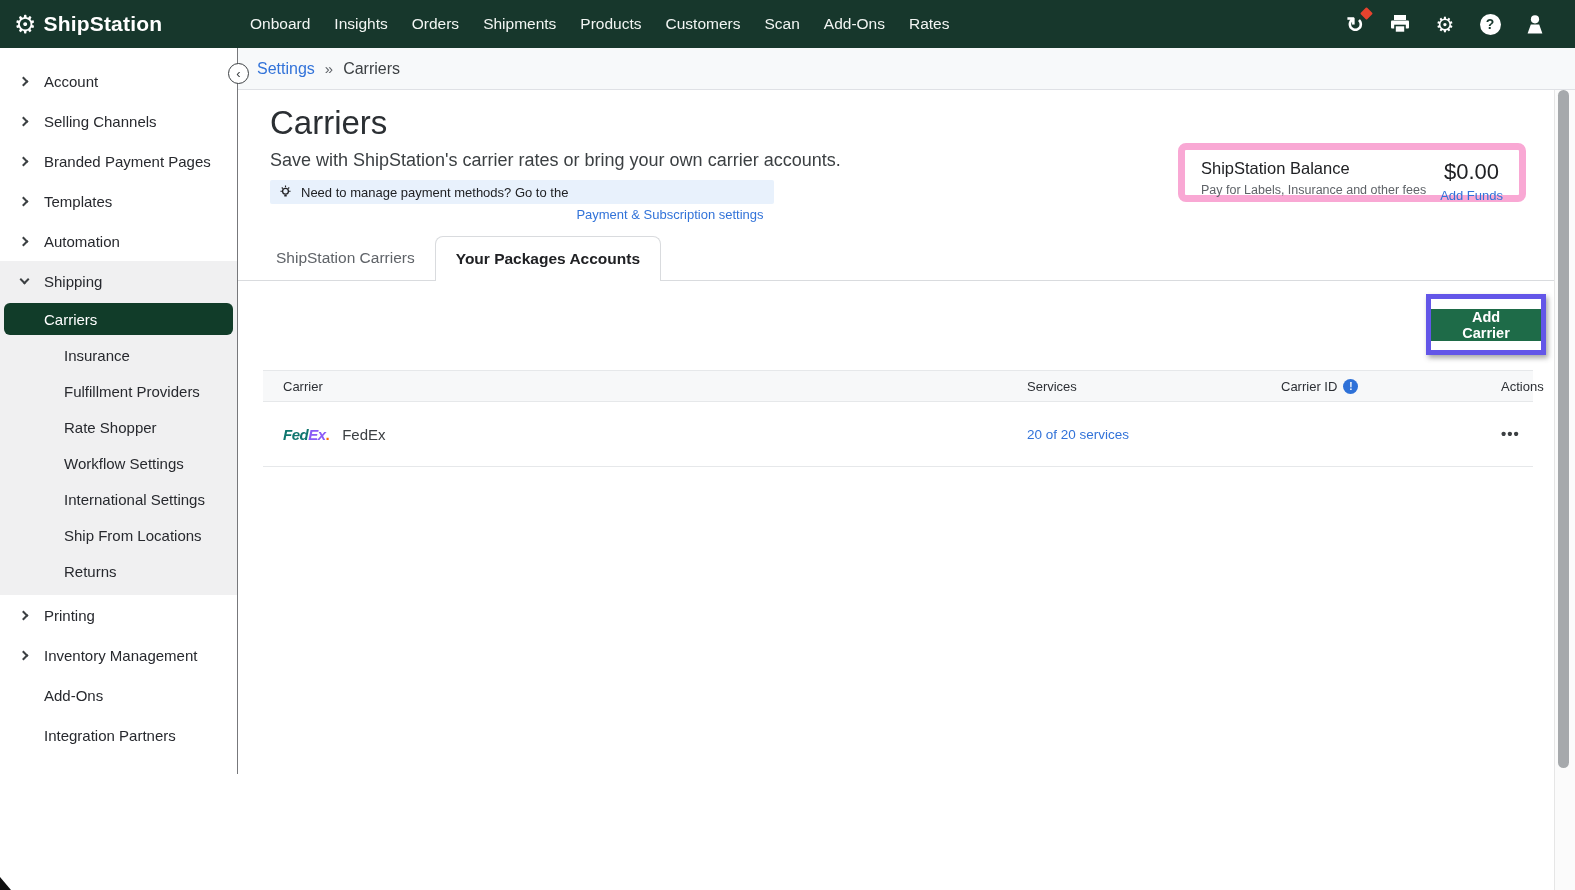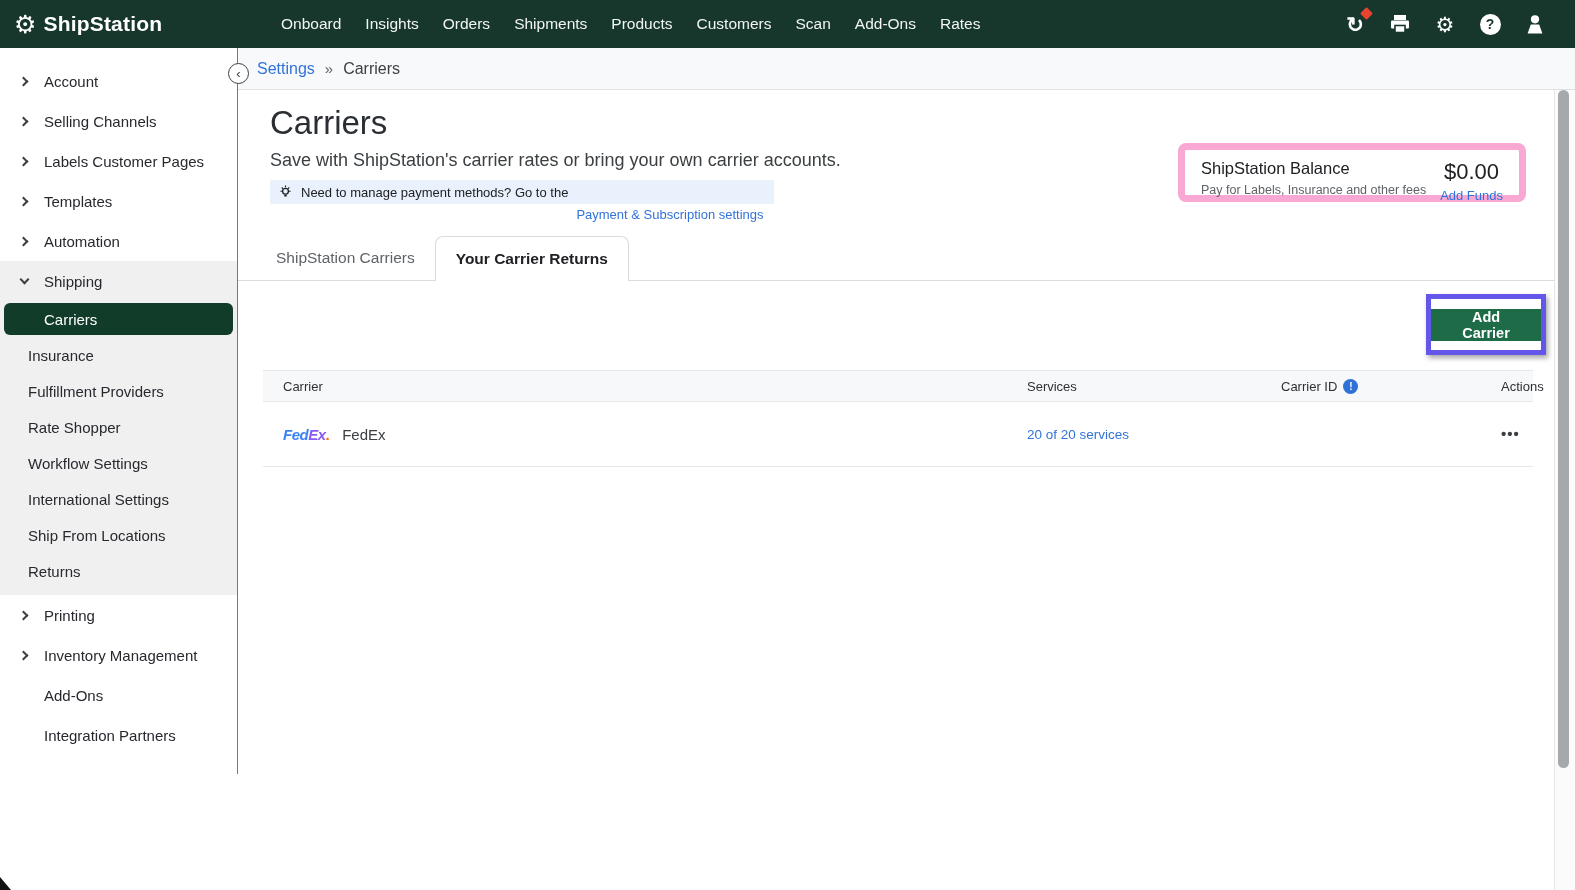--- a/index.html
+++ b/index.html
@@ -4,37 +4,37 @@
 <style>
   * { margin:0; padding:0; box-sizing:border-box; }
   html,body { width:1575px; height:890px; font-family:"Liberation Sans", sans-serif; background:#fff; overflow:hidden; }
   .screen { position:relative; width:1575px; height:890px; background:#fff; }
 
   
   .topbar { position:absolute; left:0; top:0; width:1575px; height:48px; background:#17372C; display:flex; align-items:center; }
   .brand { position:absolute; left:14px; top:0; height:48px; display:flex; align-items:center; gap:7px; }
   .brand .gear-glyph { color:#fff; font-size:25px; line-height:1; }
   .brand .brand-text { color:#fff; font-size:21px; font-weight:bold; letter-spacing:.2px; }
-  .topnav { position:absolute; left:281px; top:0; height:48px; display:flex; align-items:center; gap:24px; }
+  .topnav { position:absolute; left:250px; top:0; height:48px; display:flex; align-items:center; gap:24px; }
   .topnav .nav-item { color:#f2f5f3; font-size:15.5px; cursor:pointer; white-space:nowrap; }
   .topicons { position:absolute; right:28px; top:0; height:48px; display:flex; align-items:center; gap:21px; }
   .icon-btn { position:relative; width:24px; height:24px; display:flex; align-items:center; justify-content:center; cursor:pointer; }
   .icon-btn .glyph { color:#fff; font-size:21px; line-height:1; }
   .refresh-glyph { font-size:20px; font-weight:bold; }
   .notif-badge { position:absolute; top:-3px; right:-4px; width:9px; height:9px; background:#E8432E; transform:rotate(45deg); border-radius:1px; }
   .help-circle { width:21px; height:21px; background:#fff; border-radius:50%; display:flex; align-items:center; justify-content:center; color:#17372C; font-weight:bold; font-size:14px; }
 
   
   .sidebar { position:absolute; left:0; top:48px; width:238px; height:726px; background:#fff; border-right:1px solid #77787b; padding-top:13px; }
   .side-item { display:flex; align-items:center; height:40px; padding-left:20px; gap:15px; font-size:15px; color:#27292e; cursor:pointer; }
   .chev-box { width:9px; height:9px; display:flex; align-items:center; justify-content:center; flex:0 0 9px; }
   .chev { display:inline-block; width:7px; height:7px; border-right:2px solid #3c4043; border-bottom:2px solid #3c4043; transform:rotate(-45deg); margin-left:-2px; }
   .chev.down { transform:rotate(45deg); margin-left:0; margin-top:-3px; }
   .ship-group { background:#f0f0f1; padding-bottom:6px; }
-  .sub-item { display:flex; align-items:center; height:36px; padding-left:28px; font-size:15px; color:#27292e; cursor:pointer; }
+  .sub-item { display:flex; align-items:center; height:36px; padding-left:64px; font-size:15px; color:#27292e; cursor:pointer; }
   .sub-item.selected { height:32px; margin:2px 4px; padding-left:40px; background:#113C29; color:#fff; border-radius:6px; }
   .collapse-btn { position:absolute; left:228px; top:63px; width:21px; height:21px; background:#fff; border:1px solid #3c4043; border-radius:50%; display:flex; align-items:center; justify-content:center; font-size:13px; color:#3c4043; cursor:pointer; z-index:5; }
 
   
   .main { position:absolute; left:238px; top:48px; width:1337px; height:842px; background:#fff; }
   .breadcrumb-bar { position:absolute; left:0; top:0; width:1337px; height:42px; background:#f7f9fa; border-bottom:1px solid #dfe1e5; display:flex; align-items:center; padding-left:19px; gap:10px; }
   .bc-link { color:#3273D9; font-size:16px; cursor:pointer; }
   .bc-sep { color:#5f6368; font-size:15px; }
   .bc-current { color:#3c4043; font-size:16px; }
 
@@ -59,21 +59,21 @@
 
   .carriers-table { position:absolute; left:25px; top:322px; width:1270px; }
   .thead { display:grid; grid-template-columns:764px 254px 220px 1fr; height:32px; align-items:center; background:#f7f8f9; border-top:1px solid #e6e8ea; border-bottom:1px solid #e6e8ea; font-size:13px; color:#2d3035; }
   .th-carrier { padding-left:20px; }
   .th-carrier-id { display:flex; align-items:center; gap:6px; }
   .info-icon { width:15px; height:15px; border-radius:50%; background:#2E71D8; color:#fff; font-size:10px; font-weight:bold; display:flex; align-items:center; justify-content:center; cursor:pointer; }
   .th-actions { text-align:right; padding-right:12px; }
   .trow { display:grid; grid-template-columns:764px 254px 220px 1fr; height:65px; align-items:center; border-bottom:1px solid #e6e8ea; background:#fff; }
   .cell-carrier { display:flex; align-items:center; padding-left:20px; gap:13px; }
   .fedex-logo { font-size:15px; font-weight:bold; font-style:italic; letter-spacing:-0.5px; }
-  .fedex-fed { color:#3b82f6; }
+  .fedex-fed { color:#0f766e; }
   .fedex-ex { color:#8b5cf6; }
   .fedex-dot { color:#FF6600; font-style:normal; }
   .carrier-name { font-size:15px; color:#3c4043; font-style:normal; }
   .services-link { font-size:13.5px; color:#3273D9; cursor:pointer; }
   .cell-actions { text-align:right; padding-right:14px; }
   .meatball { display:inline-block; font-size:15px; font-weight:bold; color:#3c4043; letter-spacing:1px; cursor:pointer; }
 
   
   .scrollbar-track { position:absolute; left:1554px; top:90px; width:21px; height:800px; background:#fbfbfb; border-left:1px solid #e6e6e6; }
   .scrollbar-thumb { position:absolute; left:3px; top:0; width:11px; height:678px; background:#a6a9ac; border-radius:6px; cursor:pointer; }
@@ -138,21 +138,21 @@
     <div class="side-item">
       <span class="chev-box">
           <span class="chev"></span>
         </span>
       <span>Selling Channels</span>
     </div>
     <div class="side-item">
       <span class="chev-box">
           <span class="chev"></span>
         </span>
-      <span>Labels Customer Pages</span>
+      <span>Branded Payment Pages</span>
     </div>
     <div class="side-item">
       <span class="chev-box">
           <span class="chev"></span>
         </span>
       <span>Templates</span>
     </div>
     <div class="side-item">
       <span class="chev-box">
           <span class="chev"></span>
@@ -224,21 +224,21 @@
         <div class="balance-desc">Pay for Labels, Insurance and other fees</div>
       </div>
       <div>
         <div class="balance-amount">$0.00</div>
         <div class="balance-link">Add Funds</div>
       </div>
     </div>
 
     <div class="tabbar">
       <div class="tab">ShipStation Carriers</div>
-      <div class="tab active">Your Carrier Returns</div>
+      <div class="tab active">Your Packages Accounts</div>
     </div>
 
     <div class="annotation-box">
       <button class="add-carrier-btn">Add Carrier</button>
     </div>
 
     <div class="carriers-table">
       <div class="thead">
         <div class="th-carrier">Carrier</div>
         <div>Services</div>

